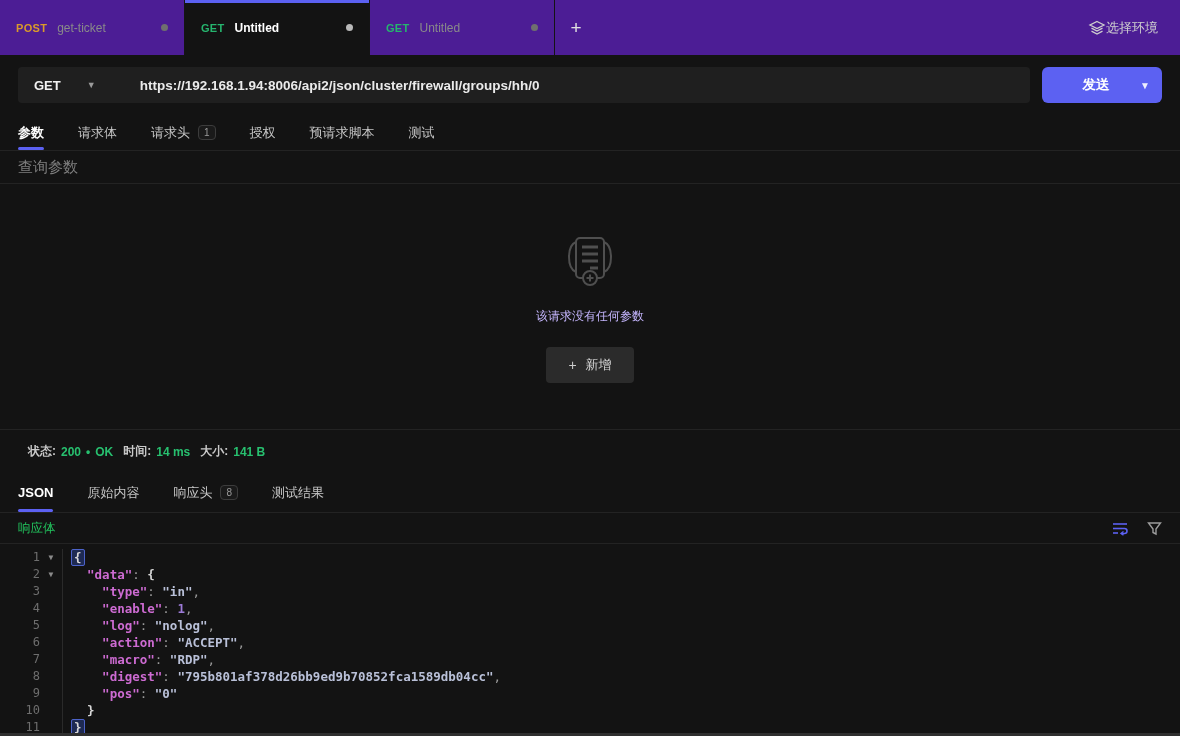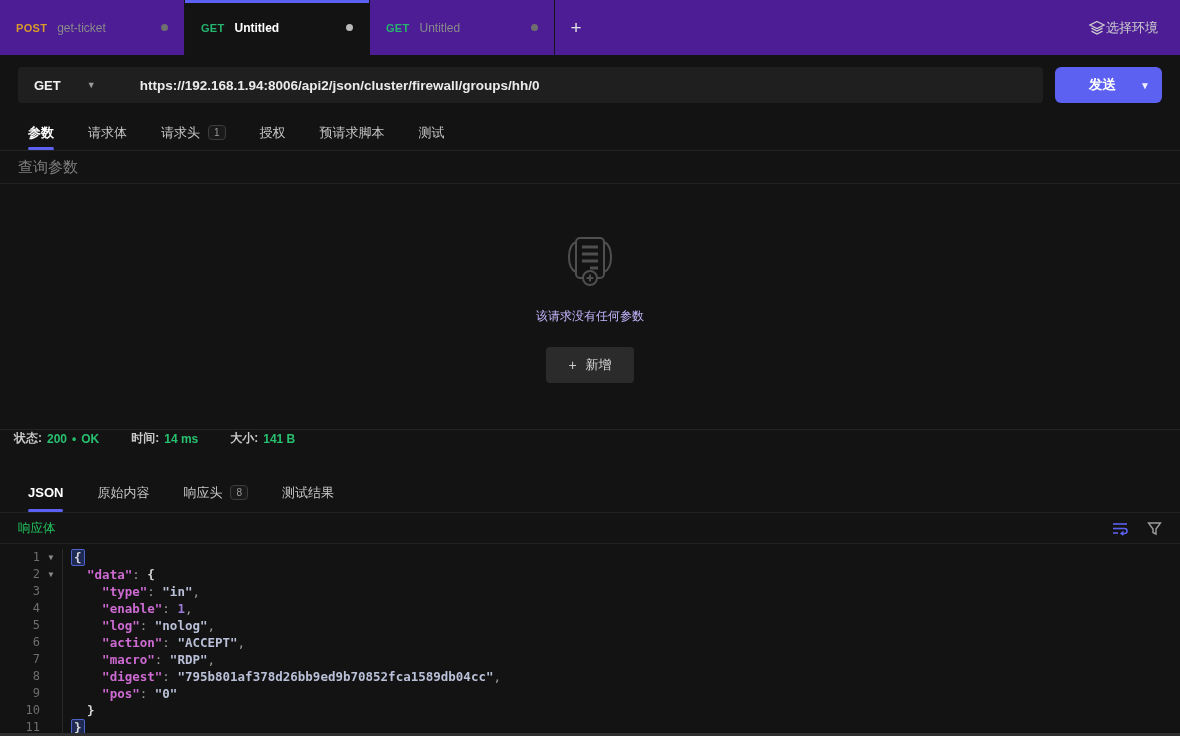--- a/index.html
+++ b/index.html
@@ -25,45 +25,45 @@
     color:#e0e0e0; font-size:19px; cursor:pointer; }
   .env{ margin-left:auto; display:flex; align-items:center; gap:0; padding:0 22px;
     color:#cfcfcf; font-size:13px; cursor:pointer; }
   .env svg{ display:block; }
   
   .reqbar{ height:60px; background:#131313; display:flex; align-items:center; padding:0 18px; gap:12px; }
   .url-box{ flex:1; height:36px; background:#1f1f1f; border-radius:4px; display:flex; align-items:center; cursor:text; }
   .url-box .method{ font-size:13px; font-weight:bold; color:#f2f2f2; padding-left:16px; }
   .url-box .chev{ margin-left:26px; color:#9a9a9a; font-size:9px; }
   .url-box .url{ margin-left:44px; font-size:13.5px; color:#ebebeb; font-weight:600; }
-  .send-btn{ width:107px; height:36px; background:var(--accent); border-radius:6px; display:flex;
+  .send-btn{ width:120px; height:36px; background:var(--accent); border-radius:6px; display:flex;
     align-items:center; color:#fff; cursor:pointer; }
   .send-btn .lbl{ flex:1; text-align:center; font-size:13.5px; font-weight:bold; padding-left:10px; }
   .send-btn .chev{ padding-right:12px; font-size:10px; opacity:.9; }
   
-  .strip{ display:flex; align-items:stretch; gap:34px; padding:0 28px; border-bottom:1px solid #232323; }
+  .strip{ display:flex; align-items:stretch; gap:34px; padding:0 18px; border-bottom:1px solid #232323; }
   .strip .stab{ display:flex; align-items:center; font-size:13px; color:#c6c6c6; position:relative; cursor:pointer; }
   .strip .stab.active{ color:#ffffff; font-weight:bold; }
   .strip .stab.active::after{ content:""; position:absolute; bottom:0; left:0; right:0; height:3px;
     background:var(--accent); border-radius:2px; }
   .badge{ margin-left:8px; font-size:10px; color:#9a9a9a; border:1px solid #3c3c3c; background:#1a1a1a;
     border-radius:4px; padding:1px 5px; line-height:11px; }
   .req-strip{ height:36px; }
   .resp-strip{ height:40px; }
   
   .sub-label-row{ height:33px; display:flex; align-items:center; padding:0 18px;
     font-size:15px; color:#7f7f7f; border-bottom:1px solid #232323; }
   .empty-area{ height:245px; display:flex; flex-direction:column; align-items:center; justify-content:center; }
   .empty-text{ margin-top:16px; font-size:12px; color:#c4b5fd; }
   .add-btn{ margin-top:22px; background:#2b2b2b; border-radius:4px; padding:9px 22px;
     color:#d6d6d6; font-size:13px; display:flex; align-items:center; gap:9px; cursor:pointer; }
   .add-btn .plus{ font-size:14px; color:#cccccc; }
   
-  .resp-meta{ height:44px; border-top:1px solid #232323; display:flex; align-items:flex-start;
-    padding:0 14px; gap:32px; font-size:12px; }
+  .resp-meta{ height:44px; border-top:1px solid #232323; display:flex; align-items:center;
+    padding:0 28px; gap:10px; font-size:12px; }
   .meta-group{ display:flex; align-items:center; gap:5px; }
   .meta-label{ color:#c9c9c9; font-weight:bold; }
   .meta-val{ color:var(--green); font-weight:bold; }
   
   .respbody-row{ height:31px; display:flex; align-items:center; padding:0 18px;
     border-bottom:1px solid #232323; }
   .respbody-row .title{ font-size:12.5px; color:#22c55e; }
   .respbody-row .icons{ margin-left:auto; display:flex; align-items:center; gap:18px; }
   .icon-btn{ cursor:pointer; display:flex; align-items:center; }
   

